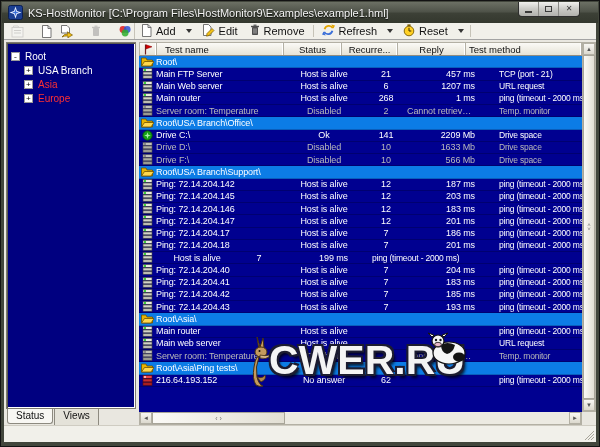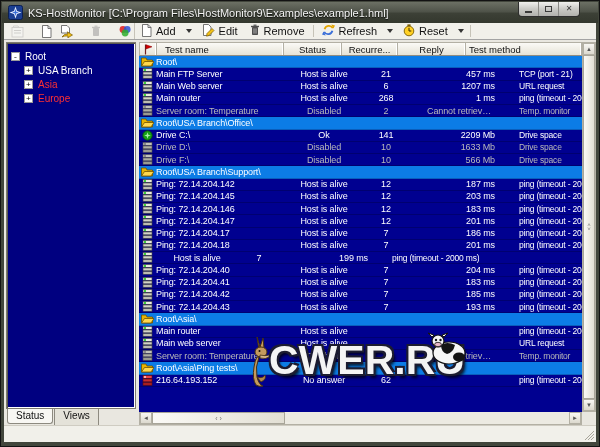--- a/index.html
+++ b/index.html
@@ -67,21 +67,21 @@
   .rows{grid-column:1;grid-row:2;background:#000090;overflow:hidden;position:relative;}
   .row{display:flex;height:12.25px;align-items:center;font-size:9px;color:#fff;
     white-space:nowrap;cursor:default;letter-spacing:-0.1px;}
   .row.test{background:#000090;border-bottom:1px solid #000070;}
   .row.folder{background:#0c7ce6;border-bottom:1px solid #0a5ebc;}
   .row.dim{color:#b9b9b9;}
   .c-icon{width:17px;flex:0 0 auto;display:flex;justify-content:center;}
   .c-name{width:127px;flex:0 0 auto;overflow:hidden;}
   .c-status{width:82px;flex:0 0 auto;text-align:center;overflow:hidden;}
   .c-recur{width:42px;flex:0 0 auto;text-align:center;overflow:hidden;}
-  .c-reply{width:88px;flex:0 0 auto;text-align:right;padding-right:20px;overflow:hidden;text-overflow:ellipsis;margin-left:20px;}
+  .c-reply{width:88px;flex:0 0 auto;text-align:right;padding-right:20px;overflow:hidden;text-overflow:ellipsis;}
   .c-method{flex:1;padding-left:4px;overflow:hidden;font-size:8.5px;letter-spacing:-0.2px;}
   .h-icon{width:17px;justify-content:center;}
   .h-name{width:127px;padding-left:8px;}
   .h-status{width:58px;justify-content:center;}
   .h-recur{width:56px;justify-content:center;padding:0 7px;}
   .h-reply{width:68px;justify-content:center;}
   .h-method{flex:1;border-right:none;}
   
   .vscroll{grid-column:2;grid-row:1 / span 2;display:flex;flex-direction:column;
     background:#eceae2;border:1px solid #b3b0a4;}

